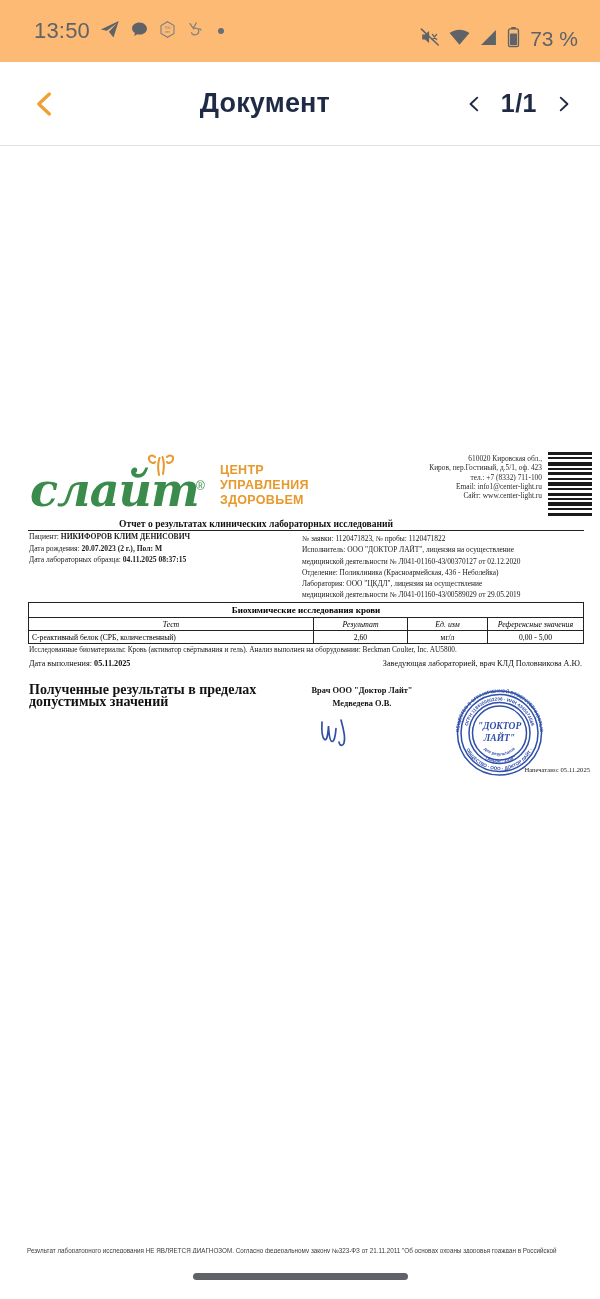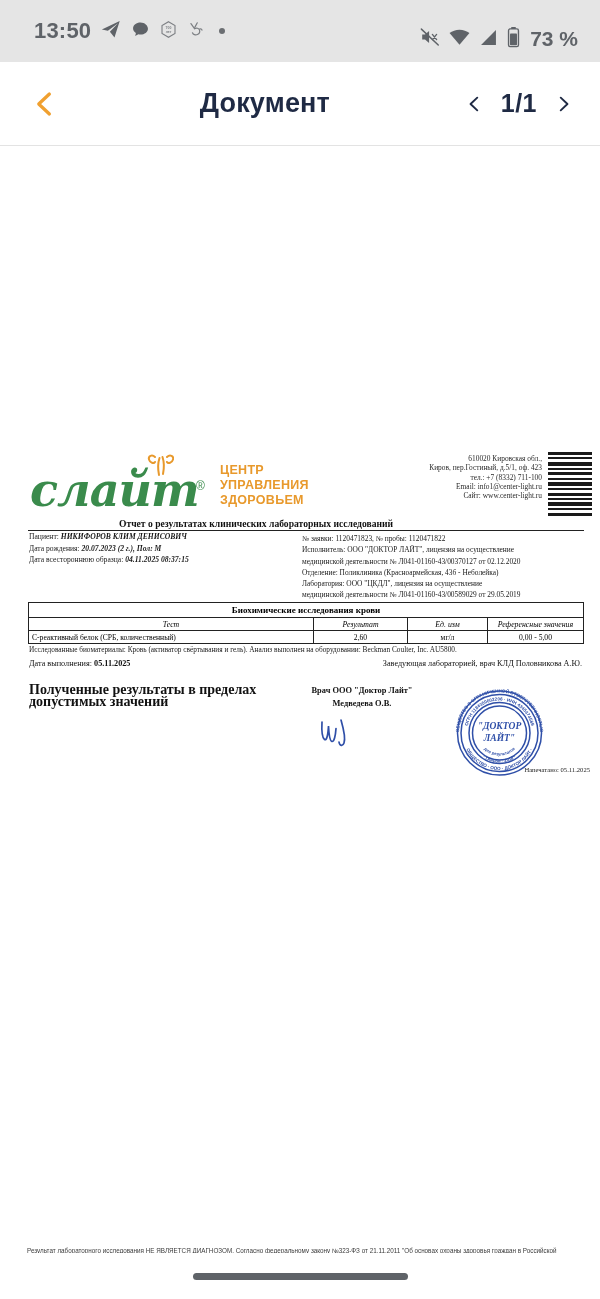--- a/index.html
+++ b/index.html
@@ -8,22 +8,21 @@
     background:#ffffff;
     font-family:"Liberation Sans", sans-serif;
     overflow:hidden;
   }
 
   
   .statusbar{
     height:62px; width:100%;
     display:flex; align-items:center;
     padding:0 22px 0 34px;
-    background:#e5e5e5;
-    font-weight:bold;
+    background:#fdba74;
   }
   .sb-left{ display:flex; align-items:center; gap:9px; flex:1; }
   .sb-time{ font-size:22px; color:#5f6368; letter-spacing:.2px; }
   .sb-right{ display:flex; align-items:center; gap:7px;margin-top:16px; }
   .sb-batt-text{ font-size:21px; color:#5f6368; margin-left:2px; }
   .ic{ display:block; }
   .dot-ic{ width:6px; height:6px; border-radius:50%; background:#6b6e72; margin-left:4px;}
 
   
   .appbar{
@@ -98,21 +97,21 @@
   .meta-l{
     position:absolute; left:29px; top:385px; width:262px;
     font-family:"Liberation Serif", serif;
     font-size:7.6px; color:#1a1a1a; line-height:11.6px;
   }
   .meta-r{
     position:absolute; left:302px; top:387px; width:284px;
     font-family:"Liberation Serif", serif;
     font-size:7.4px; color:#1a1a1a; line-height:11.3px;
   }
-  .meta-l b, .meta-r b{ font-weight:bold;font-style:italic; }
+  .meta-l b, .meta-r b{ font-weight:bold; }
 
   
   .tbl{
     position:absolute; left:28px; top:456px; width:556px;
     border-collapse:collapse;
     font-family:"Liberation Serif", serif;
     border-radius:7px;
   }
   .tbl td, .tbl th{ border:1px solid #222; padding:1px 3px; }
   .tbl .sec-head{
@@ -324,21 +323,21 @@
     <div class="meta-l">
       <div>
         <span>Пациент:</span>
         <b>НИКИФОРОВ КЛИМ ДЕНИСОВИЧ</b>
       </div>
       <div>
         <span>Дата рождения:</span>
         <b>20.07.2023 (2 г.), Пол: М</b>
       </div>
       <div>
-        <span>Дата всестороннюю образца:</span>
+        <span>Дата лабораторных образца:</span>
         <b>04.11.2025 08:37:15</b>
       </div>
     </div>
 
     <div class="meta-r">
       <div>№ заявки: 1120471823, № пробы: 1120471822</div>
       <div>Исполнитель: ООО "ДОКТОР ЛАЙТ", лицензия на осуществление</div>
       <div>медицинской деятельности № Л041-01160-43/00370127 от 02.12.2020</div>
       <div>Отделение: Поликлиника (Красноармейская, 43б - Неболейка)</div>
       <div>Лаборатория: ООО "ЦКДЛ", лицензия на осуществление</div>

